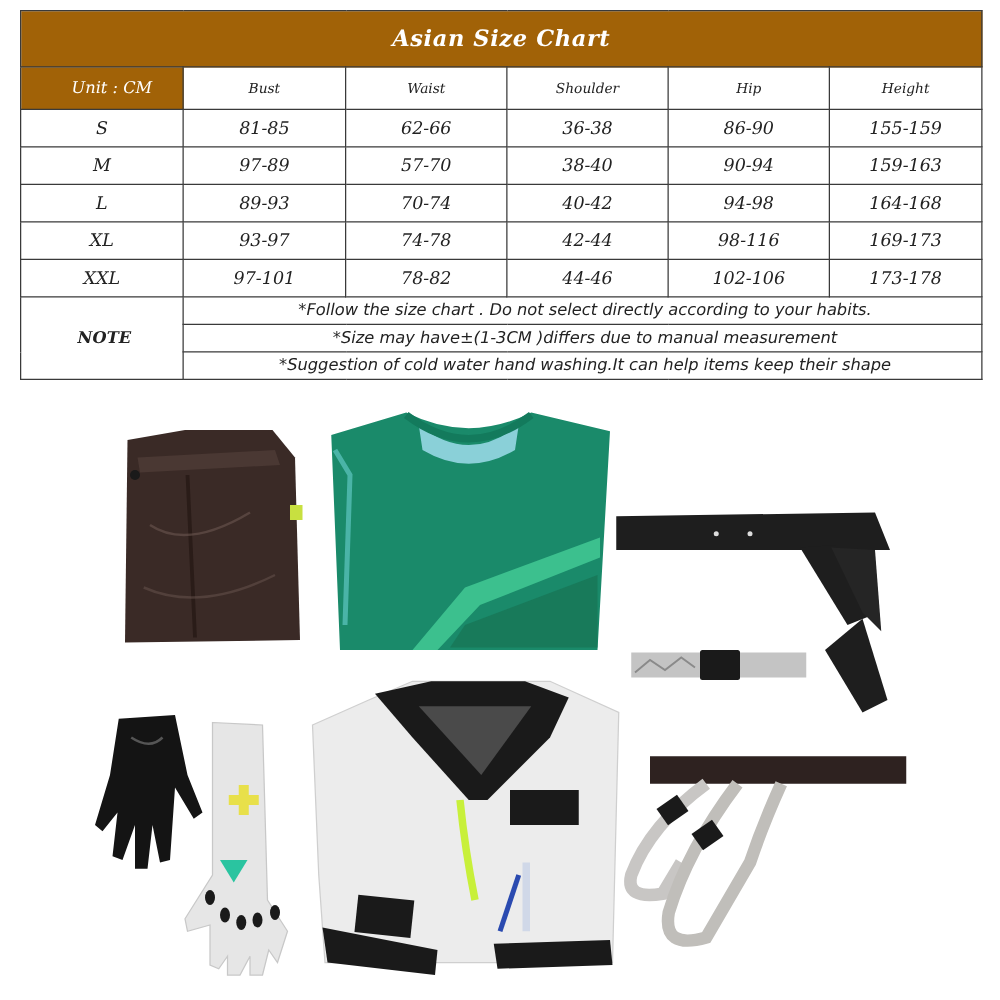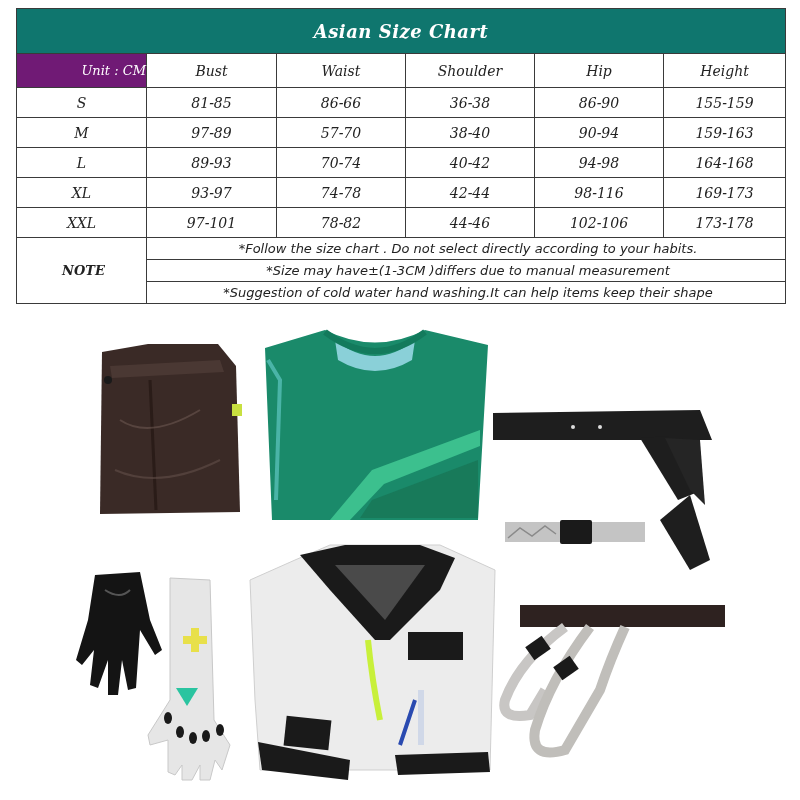--- a/index.html
+++ b/index.html
@@ -6,23 +6,23 @@
   body { width:800px; height:800px; position:relative; overflow:hidden; font-family:"DejaVu Serif", serif; }
 
   .size-table { position:absolute; left:16px; top:8px; width:769px; border-collapse:collapse; table-layout:fixed; }
   .size-table td { border:1.5px solid #3a3a3a; padding:0; text-align:center; font-style:italic; font-size:14px; color:#222; }
   .size-table col.c0 { width:130px; }
   .size-table col.c1 { width:130px; }
   .size-table col.c2 { width:129px; }
   .size-table col.c3 { width:129px; }
   .size-table col.c4 { width:129px; }
   .size-table col.c5 { width:122px; }
-  .title-row td { background:#0f766e; height:44px; color:#ffffff; font-weight:bold; font-size:18px; letter-spacing:0.5px; }
-  .header-row td { height:33px; font-size:14px; }
-  .header-row td.unit { background:#701a75; color:#ffffff; text-align:right; padding-left:16px; font-size:13px; }
+  .title-row td { background:#a16207; height:44px; color:#ffffff; font-weight:bold; font-size:18px; letter-spacing:0.5px; }
+  .header-row td { height:33px; font-size:11px; }
+  .header-row td.unit { background:#a16207; color:#ffffff; text-align:center; padding-left:16px; font-size:13px; }
   .data-row td { height:29px; font-size:14px; }
   .note-label { font-weight:bold; text-align:right; padding-left:4px !important; font-size:13px !important; }
   .note-text { text-align:right; padding-left:4px !important; font-family:"DejaVu Sans", sans-serif !important; font-size:13px !important; height:21px; color:#222; }
 
   .photo { position:absolute; left:0; top:315px; width:800px; height:485px; }
 </style>
 </head>
 <body>
 
 <table class="size-table">
@@ -42,21 +42,21 @@
     <td class="unit">Unit : CM</td>
     <td>Bust</td>
     <td>Waist</td>
     <td>Shoulder</td>
     <td>Hip</td>
     <td>Height</td>
   </tr>
   <tr class="data-row">
     <td>S</td>
     <td>81-85</td>
-    <td>86-66</td>
+    <td>62-66</td>
     <td>36-38</td>
     <td>86-90</td>
     <td>155-159</td>
   </tr>
   <tr class="data-row">
     <td>M</td>
     <td>97-89</td>
     <td>57-70</td>
     <td>38-40</td>
     <td>90-94</td>

